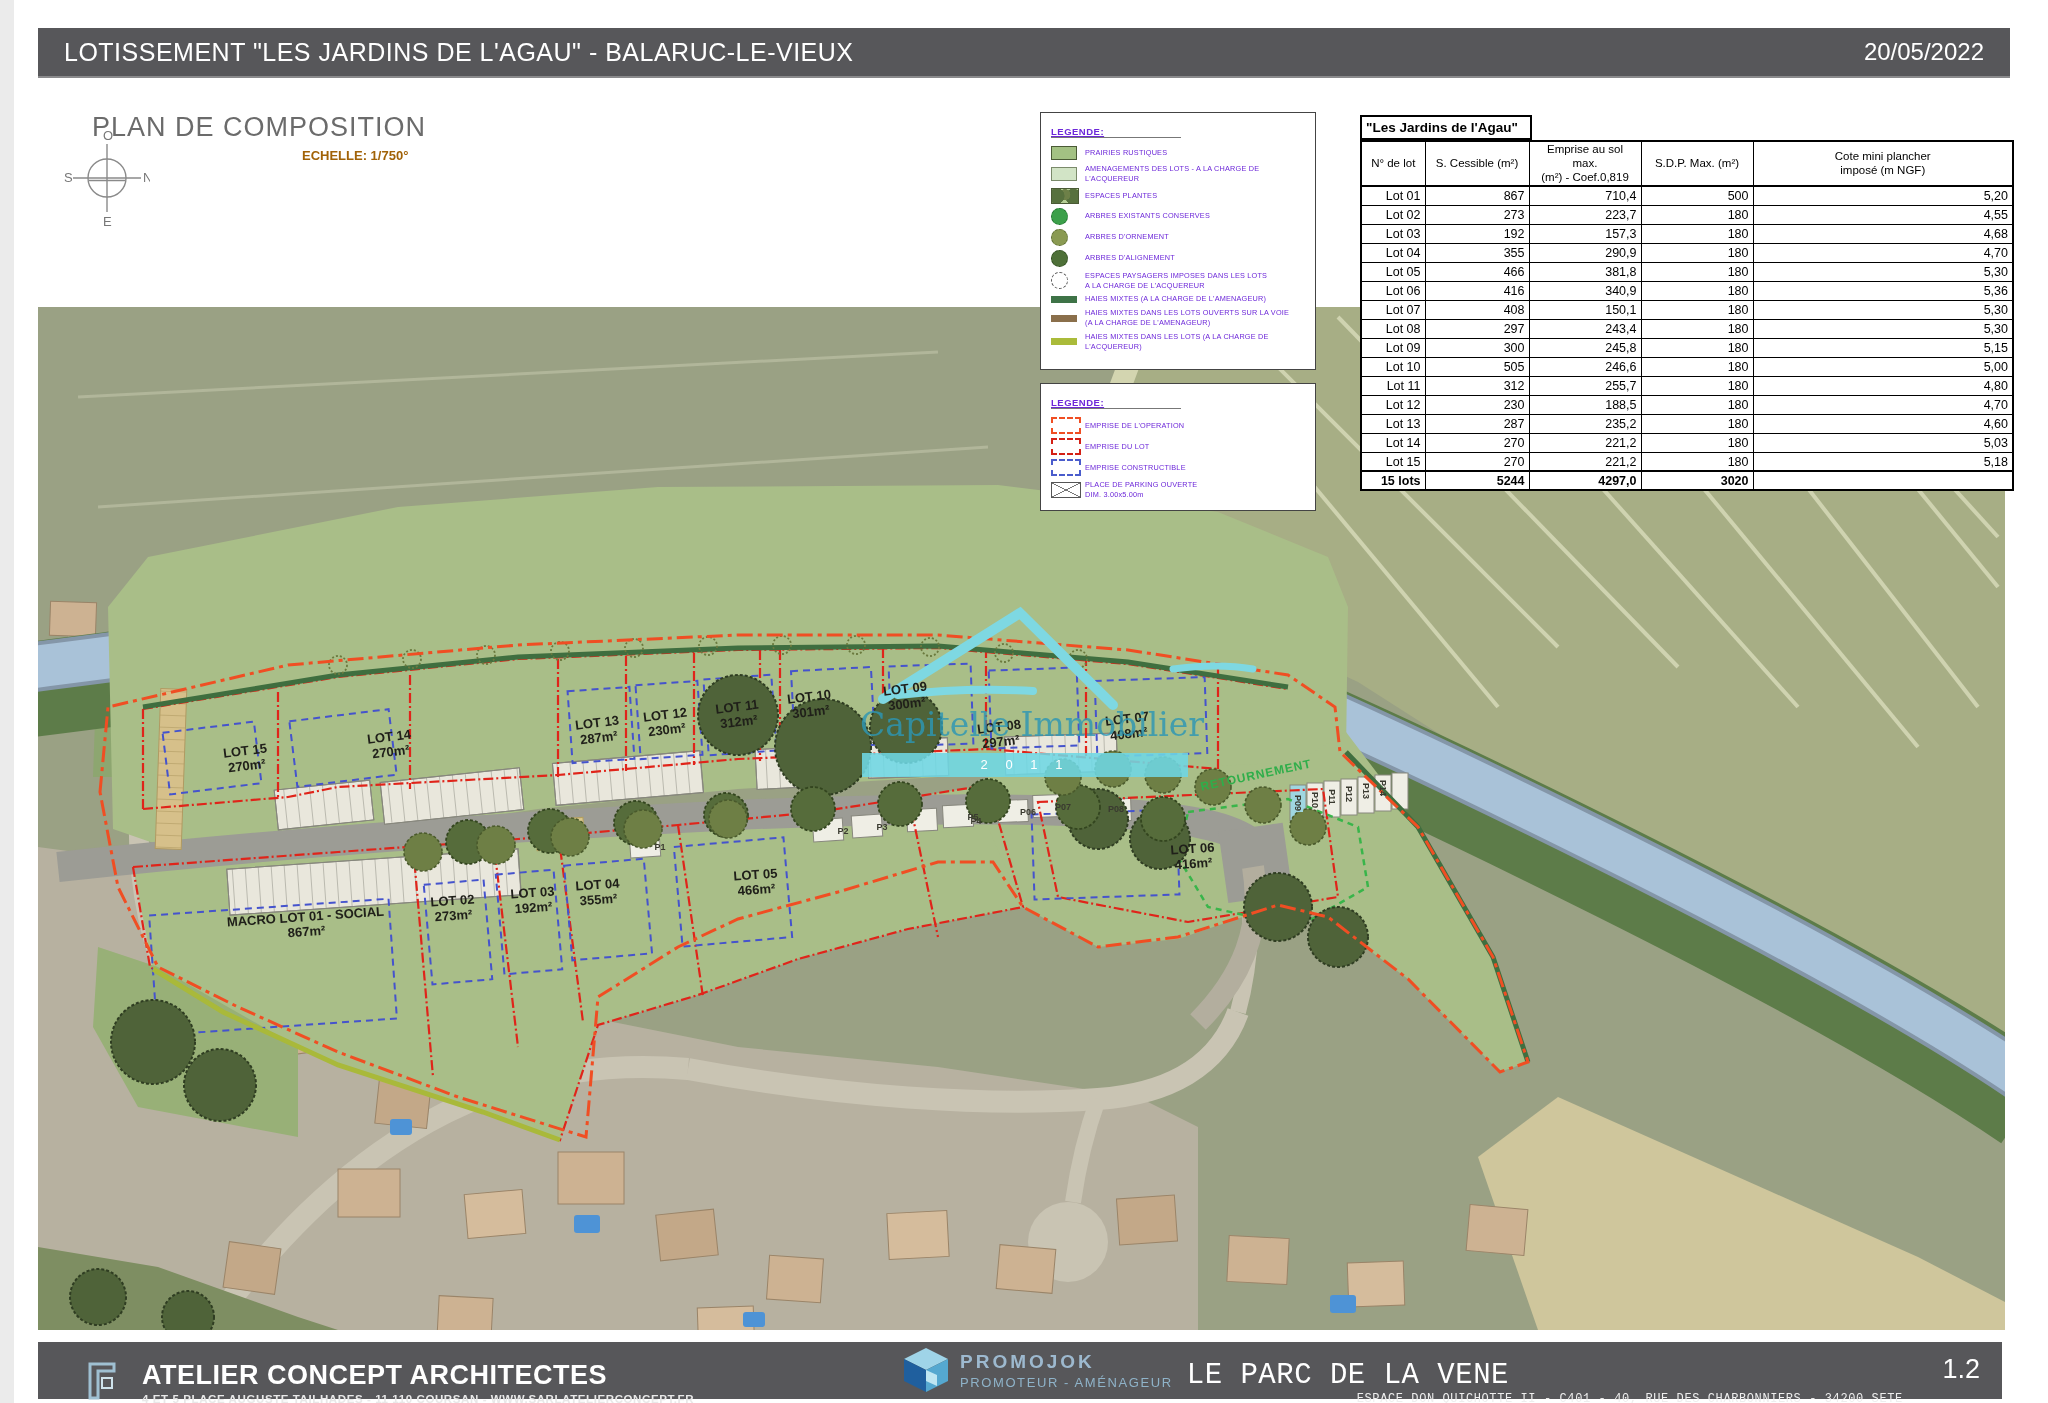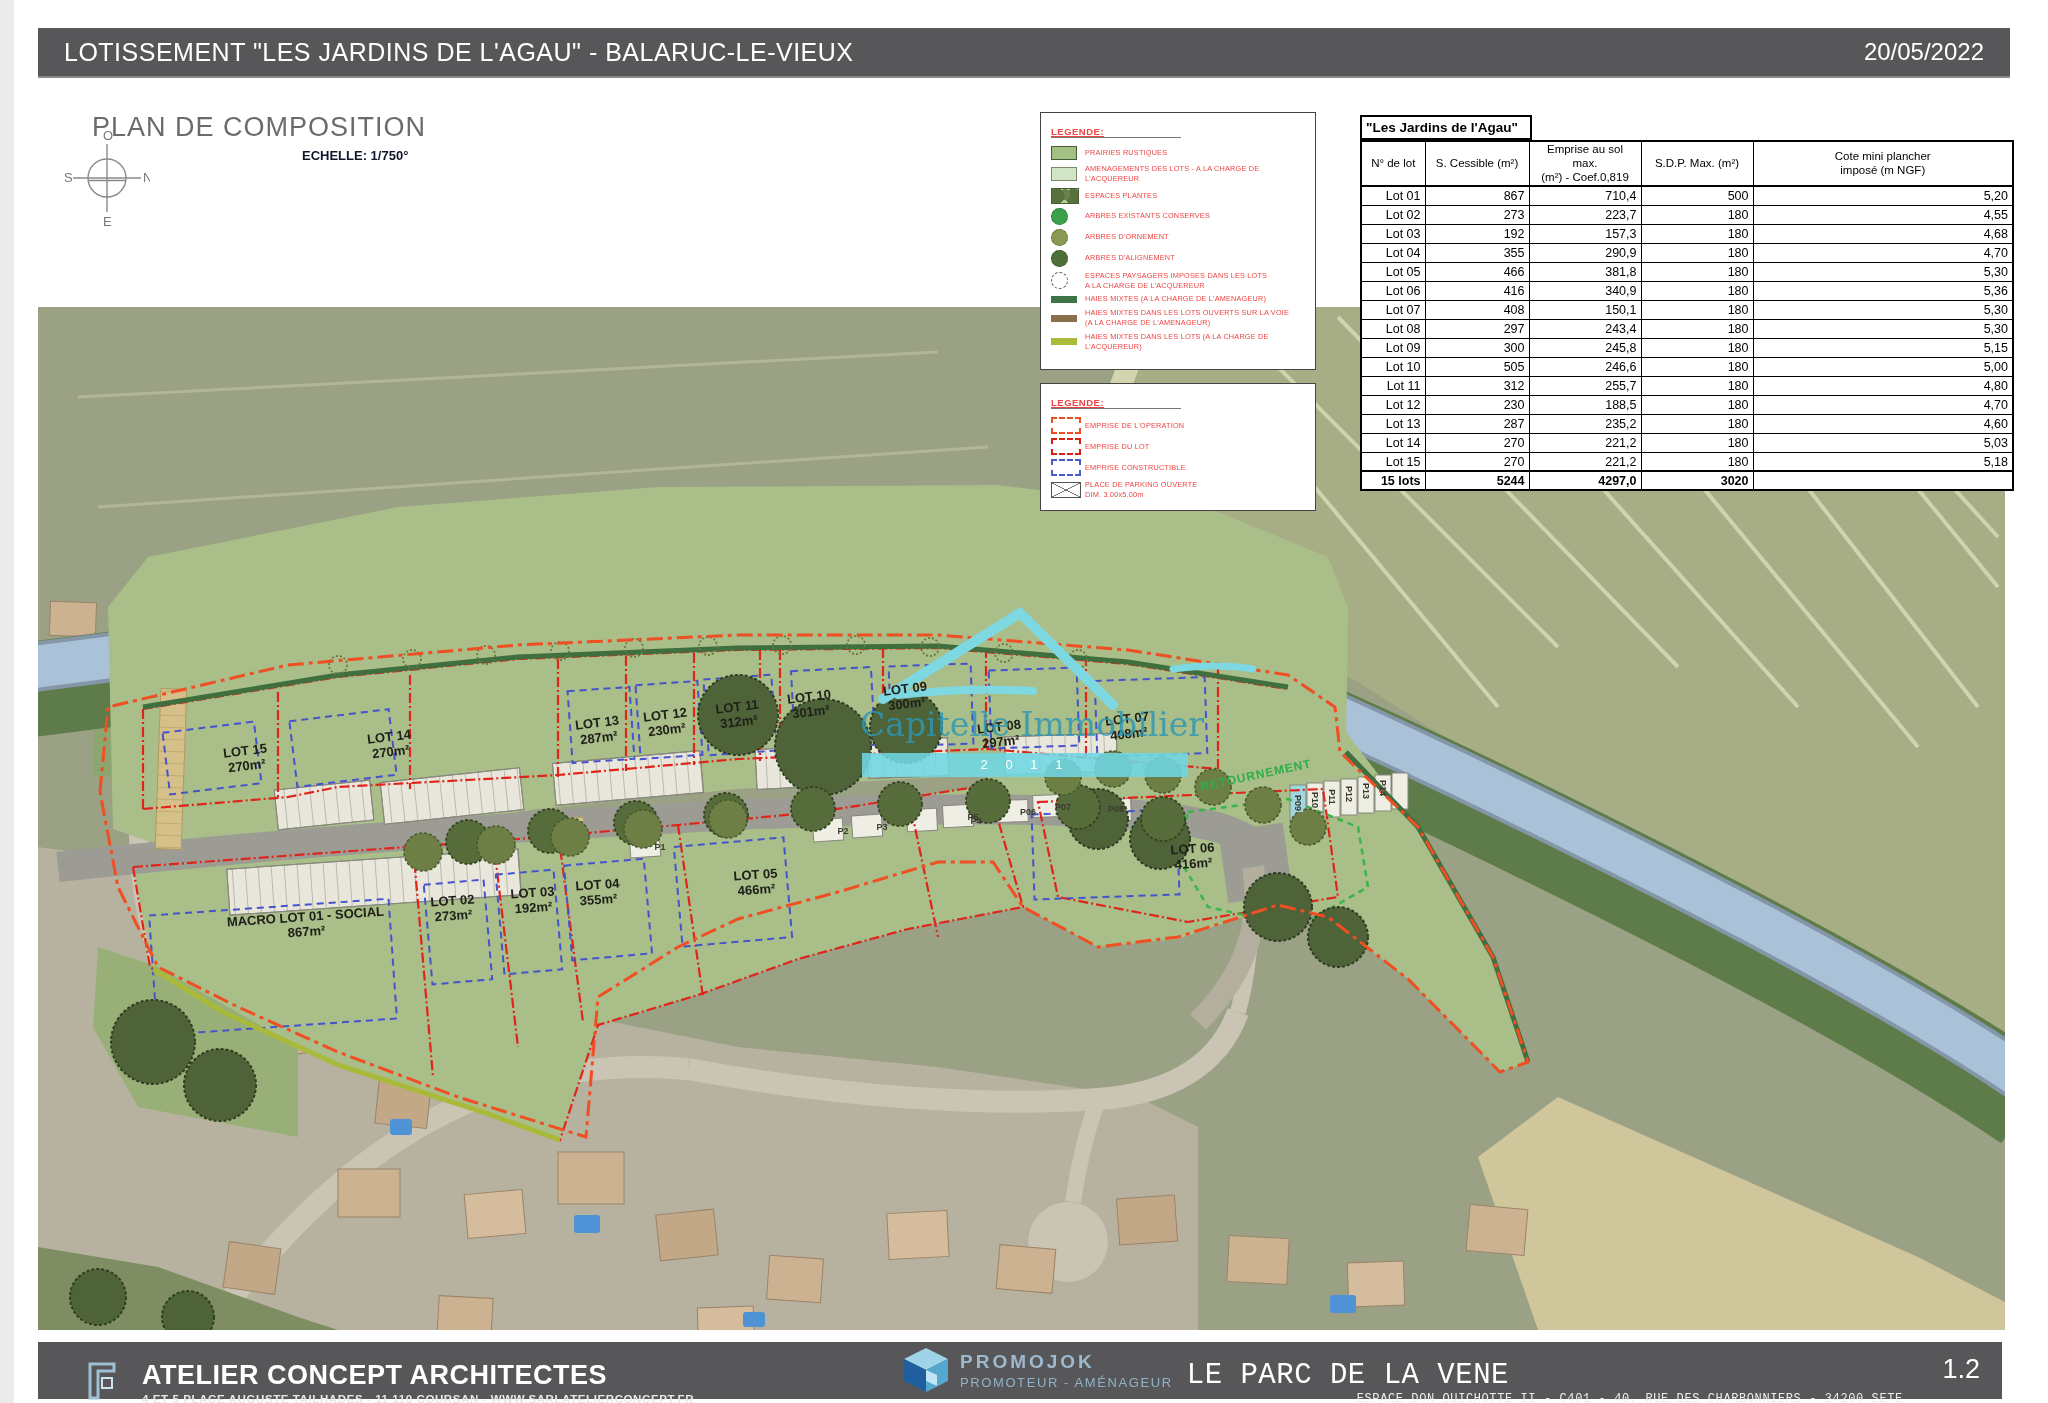--- a/index.html
+++ b/index.html
@@ -21,25 +21,25 @@
   .pj-logo{width:52px;height:50px;margin-right:8px;}
   .pj-stack{margin-top:6px;margin-right:14px;}
   .pj-brand{font-size:19px;font-weight:bold;color:#9db9cf;letter-spacing:3px;}
   .pj-sub{font-size:13px;color:#8fb3c9;letter-spacing:1.6px;margin-top:2px;}
   .f-proj{margin-top:14px;font-family:Liberation Mono, monospace;}
   .f-proj-name{font-size:29px;letter-spacing:.5px;}
   .f-proj-addr{font-size:12px;letter-spacing:.6px;color:#eee;margin-top:0;margin-left:170px;}
   .f-page{position:absolute;right:22px;top:12px;font-size:27px;}
   
   .plan-title{position:absolute;left:92px;top:112px;font-size:27px;color:#6b6b6b;letter-spacing:1px;}
-  .plan-scale{position:absolute;left:302px;top:148px;font-size:13px;font-weight:bold;color:#0f172a;}
+  .plan-scale{position:absolute;left:302px;top:148px;font-size:13px;font-weight:bold;color:#a16207;}
   .compass{position:absolute;left:64px;top:128px;}
   
   .legend{position:absolute;background:#fff;border:1.5px solid #444;box-sizing:border-box;
-          padding:8px 10px;color:#ef4444;}
+          padding:8px 10px;color:#6d28d9;}
   .legend1{left:1040px;top:112px;width:276px;height:258px;}
   .legend2{left:1040px;top:383px;width:276px;height:128px;}
   .ltitle{font-size:9.5px;font-weight:bold;text-decoration:underline;letter-spacing:.5px;
           border-bottom:1px solid #777;display:inline-block;width:130px;margin-bottom:4px;}
   .lrow{display:flex;align-items:center;margin:4px 0;}
   .licol{width:34px;flex:0 0 34px;display:flex;justify-content:flex-start;}
   .ltext{font-size:7.3px;letter-spacing:.2px;line-height:1.35;}
   .swatch-prairie{width:24px;height:12px;background:#a3c183;border:1px solid #4a5a35;}
   .swatch-amenagement{width:24px;height:12px;background:#d2e4c6;border:1px solid #7a8a6a;}
   .espaces-plantes-icon{width:26px;height:14px;border:1px solid #4a5a35;background:

